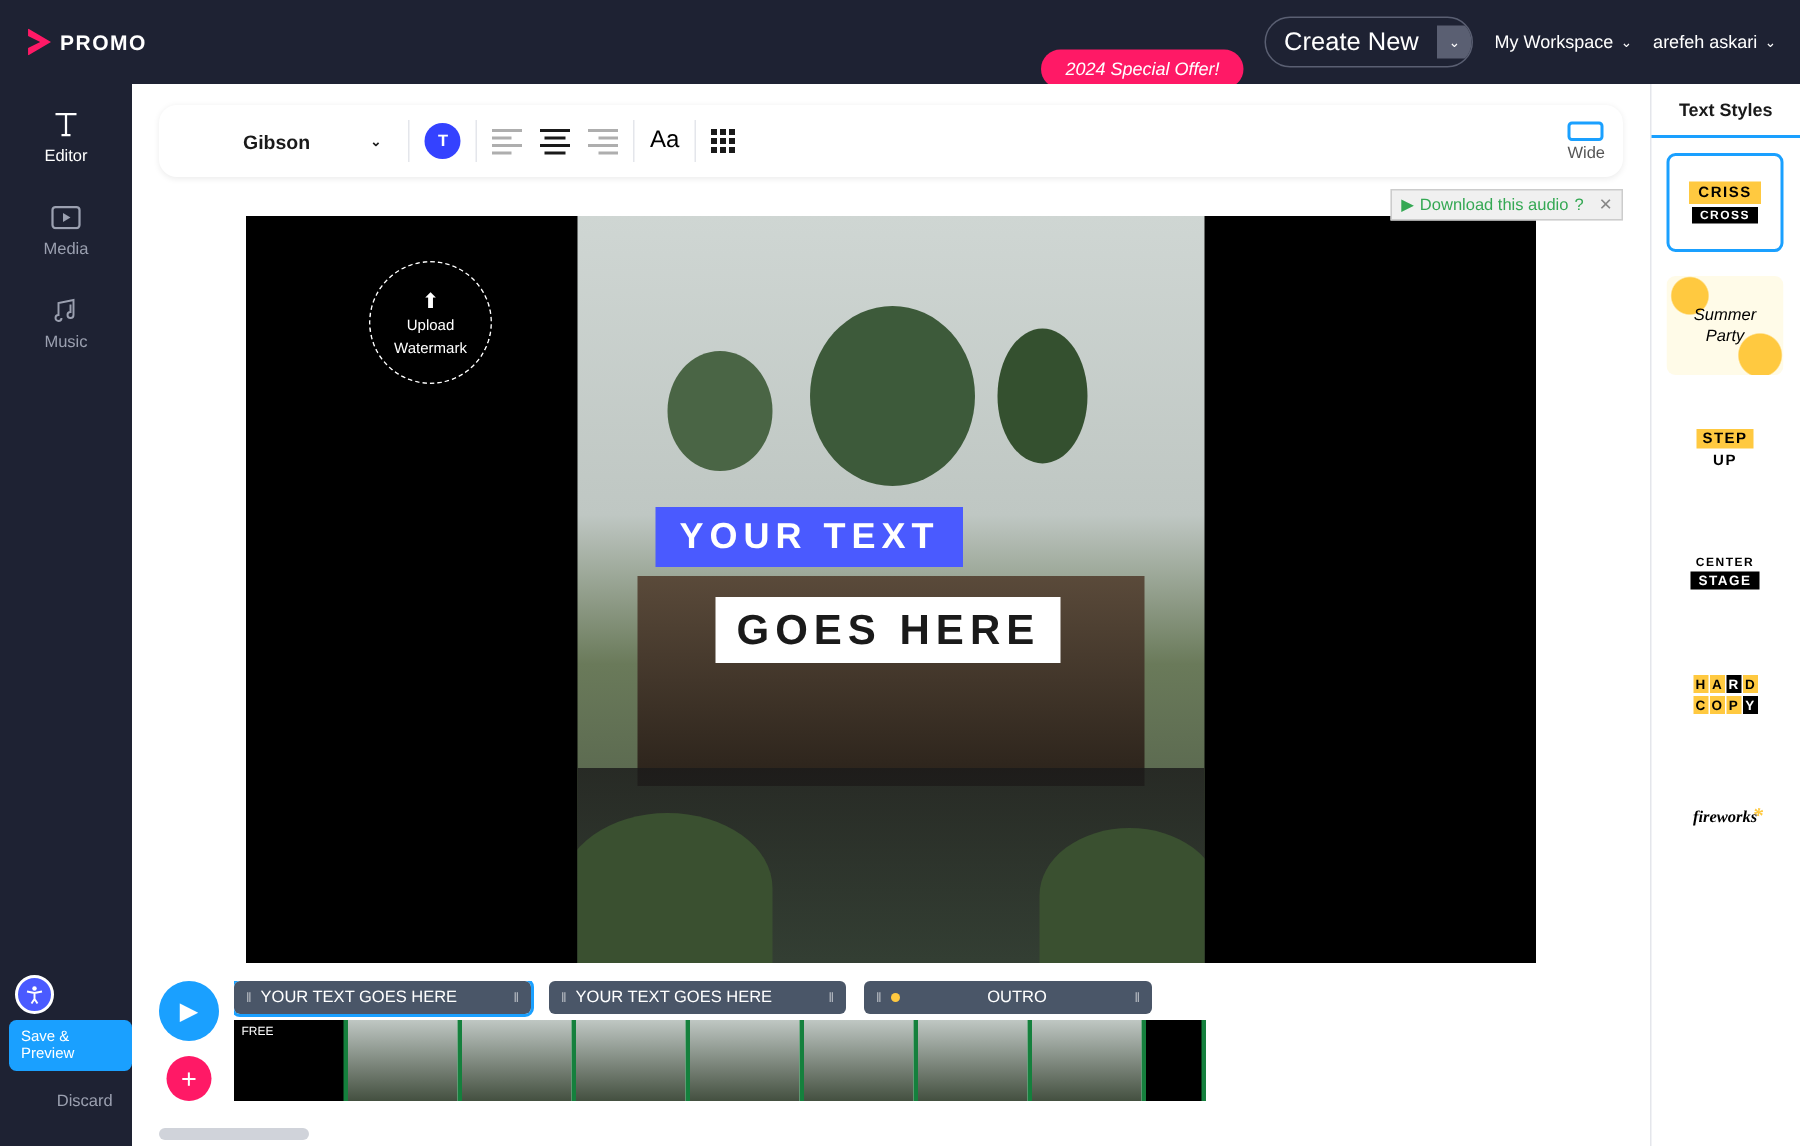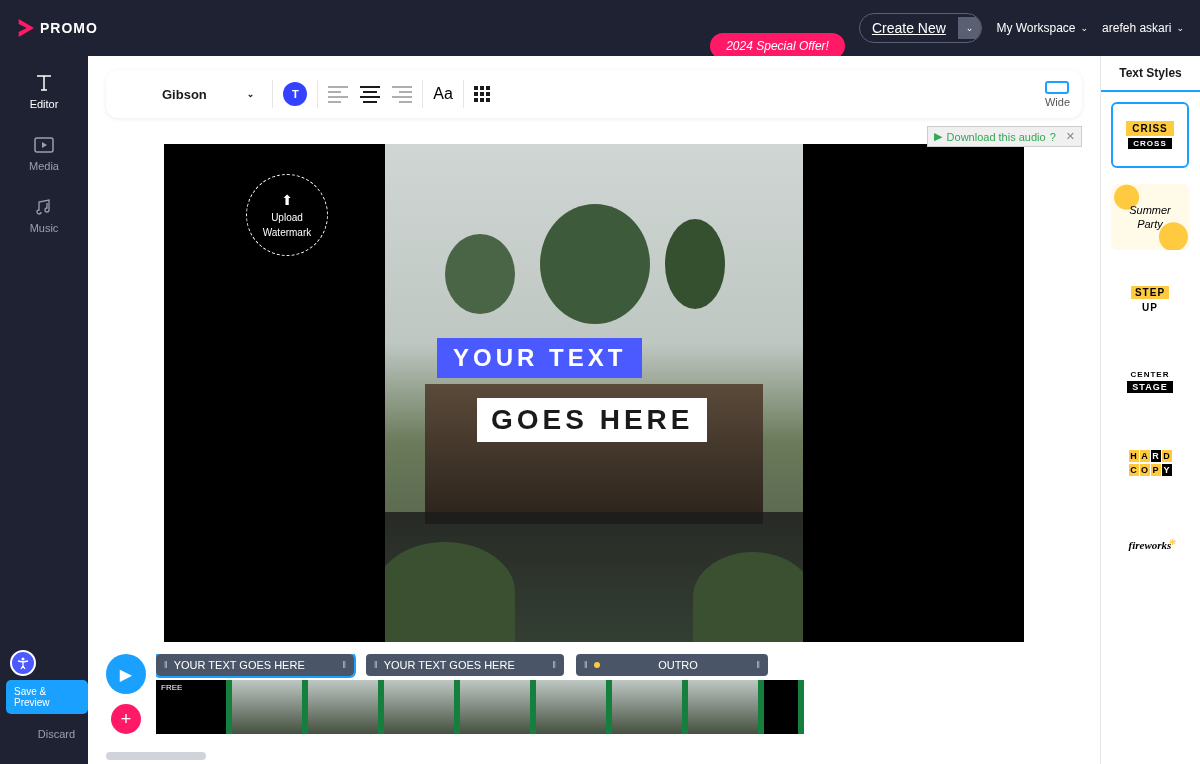--- a/index.html
+++ b/index.html
@@ -4,21 +4,21 @@
 <style>
 * { margin: 0; padding: 0; box-sizing: border-box; font-family: -apple-system, BlinkMacSystemFont, "Segoe UI", sans-serif; }
 body { width: 1200px; height: 764px; overflow: hidden; background: #f5f5f5; }
 .app { display: flex; flex-direction: column; height: 764px; }
 .header { height: 56px; background: #1e2233; display: flex; align-items: center; padding: 0 16px; justify-content: space-between; }
 .logo { display: flex; align-items: center; gap: 6px; color: #fff; font-weight: 700; letter-spacing: 1px; font-size: 14px; }
 .logo-icon { width: 18px; height: 18px; background: #ff1966; clip-path: polygon(15% 0%, 100% 50%, 15% 100%, 15% 72%, 60% 50%, 15% 28%); }
 .header-right { display: flex; align-items: center; gap: 14px; }
 .special-offer { background: #ff1966; color: #fff; border-radius: 20px; padding: 6px 16px; font-size: 12px; font-style: italic; cursor: pointer; margin-top: 36px; }
 .create-new { display: flex; align-items: center; border: 1px solid #5a5f72; border-radius: 20px; overflow: hidden; cursor: pointer; }
-.create-new-text { color: #fff; font-size: 14px; padding: 6px 12px; text-decoration: underline; }
+.create-new-text { color: #fff; font-size: 17px; padding: 6px 12px; }
 .create-new-dd { background: #5a5f72; padding: 6px 8px; color: #fff; font-size: 9px; }
 .workspace, .user { color: #fff; font-size: 12px; display: flex; align-items: center; gap: 5px; cursor: pointer; }
 .chev { font-size: 9px; }
 .body { display: flex; flex: 1; overflow: hidden; }
 .left-rail { width: 88px; background: #1e2233; display: flex; flex-direction: column; align-items: center; padding-top: 18px; gap: 26px; position: relative; }
 .rail-item { display: flex; flex-direction: column; align-items: center; gap: 6px; color: #9ba0b0; font-size: 11px; cursor: pointer; }
 .rail-item.active { color: #fff; }
 .rail-icon { width: 20px; height: 18px; display: flex; align-items: center; justify-content: center; font-size: 18px; }
 .accessibility { position: absolute; bottom: 88px; left: 10px; width: 26px; height: 26px; border-radius: 50%; background: #4a5aff; border: 2px solid #fff; display: flex; align-items: center; justify-content: center; color: #fff; font-size: 12px; cursor: pointer; }
 .save-preview { position: absolute; bottom: 50px; left: 6px; background: #1aa0ff; color: #fff; font-size: 10px; padding: 6px 8px; border-radius: 5px; cursor: pointer; }
@@ -63,21 +63,21 @@
 .play-btn { width: 40px; height: 40px; border-radius: 50%; background: #1aa0ff; display: flex; align-items: center; justify-content: center; color: #fff; font-size: 16px; cursor: pointer; }
 .add-btn { width: 30px; height: 30px; border-radius: 50%; background: #ff1966; display: flex; align-items: center; justify-content: center; color: #fff; font-size: 18px; cursor: pointer; }
 .tl-right { flex: 1; display: flex; flex-direction: column; gap: 4px; overflow: hidden; }
 .segments { display: flex; gap: 12px; }
 .seg { background: #4a5668; color: #fff; font-size: 11px; border-radius: 4px; padding: 5px 8px; display: flex; align-items: center; gap: 6px; cursor: pointer; position: relative; }
 .seg.active { outline: 2px solid #1aa0ff; }
 .seg .grip { opacity: 0.6; font-size: 9px; }
 .seg .dot { width: 6px; height: 6px; border-radius: 50%; background: #ffc940; }
 .seg1 { width: 198px; } .seg2 { width: 198px; } .seg3 { width: 192px; }
 .frames { height: 54px; display: flex; gap: 0; position: relative; }
-.frame { width: 76px; height: 54px; background: linear-gradient(#bfc7c3 0%, #445040 100%); border-right: 6px solid #15803d; position: relative; }
+.frame { width: 76px; height: 54px; background: linear-gradient(#bfc7c3 0%, #445040 100%); border-right: 3px solid #15803d; position: relative; }
 .frame.black { background: #000; }
 .free-tag { position: absolute; top: 2px; left: 2px; background: #000; color: #fff; font-size: 8px; padding: 1px 3px; }
 .scroll-hint { position: absolute; bottom: 4px; left: 18px; width: 100px; height: 8px; background: #d0d3da; border-radius: 4px; }
 .right-panel { width: 100px; background: #fff; border-left: 1px solid #e4e6eb; display: flex; flex-direction: column; }
 .rp-header { padding: 10px 0; text-align: center; font-size: 12px; font-weight: 600; border-bottom: 2px solid #1aa0ff; color: #1a1a1a; }
 .styles-list { flex: 1; overflow-y: auto; padding: 10px 10px; display: flex; flex-direction: column; gap: 16px; }
 .style-card { width: 78px; height: 66px; border-radius: 6px; background: #fff; display: flex; flex-direction: column; align-items: center; justify-content: center; cursor: pointer; font-size: 10px; font-weight: 700; gap: 2px; }
 .style-card.sel { border: 2px solid #1aa0ff; }
 .criss-a { background: #ffc940; padding: 2px 6px; color: #000; letter-spacing: 1px; }
 .criss-b { background: #000; color: #fff; padding: 1px 5px; font-size: 8px; letter-spacing: 1px; }

